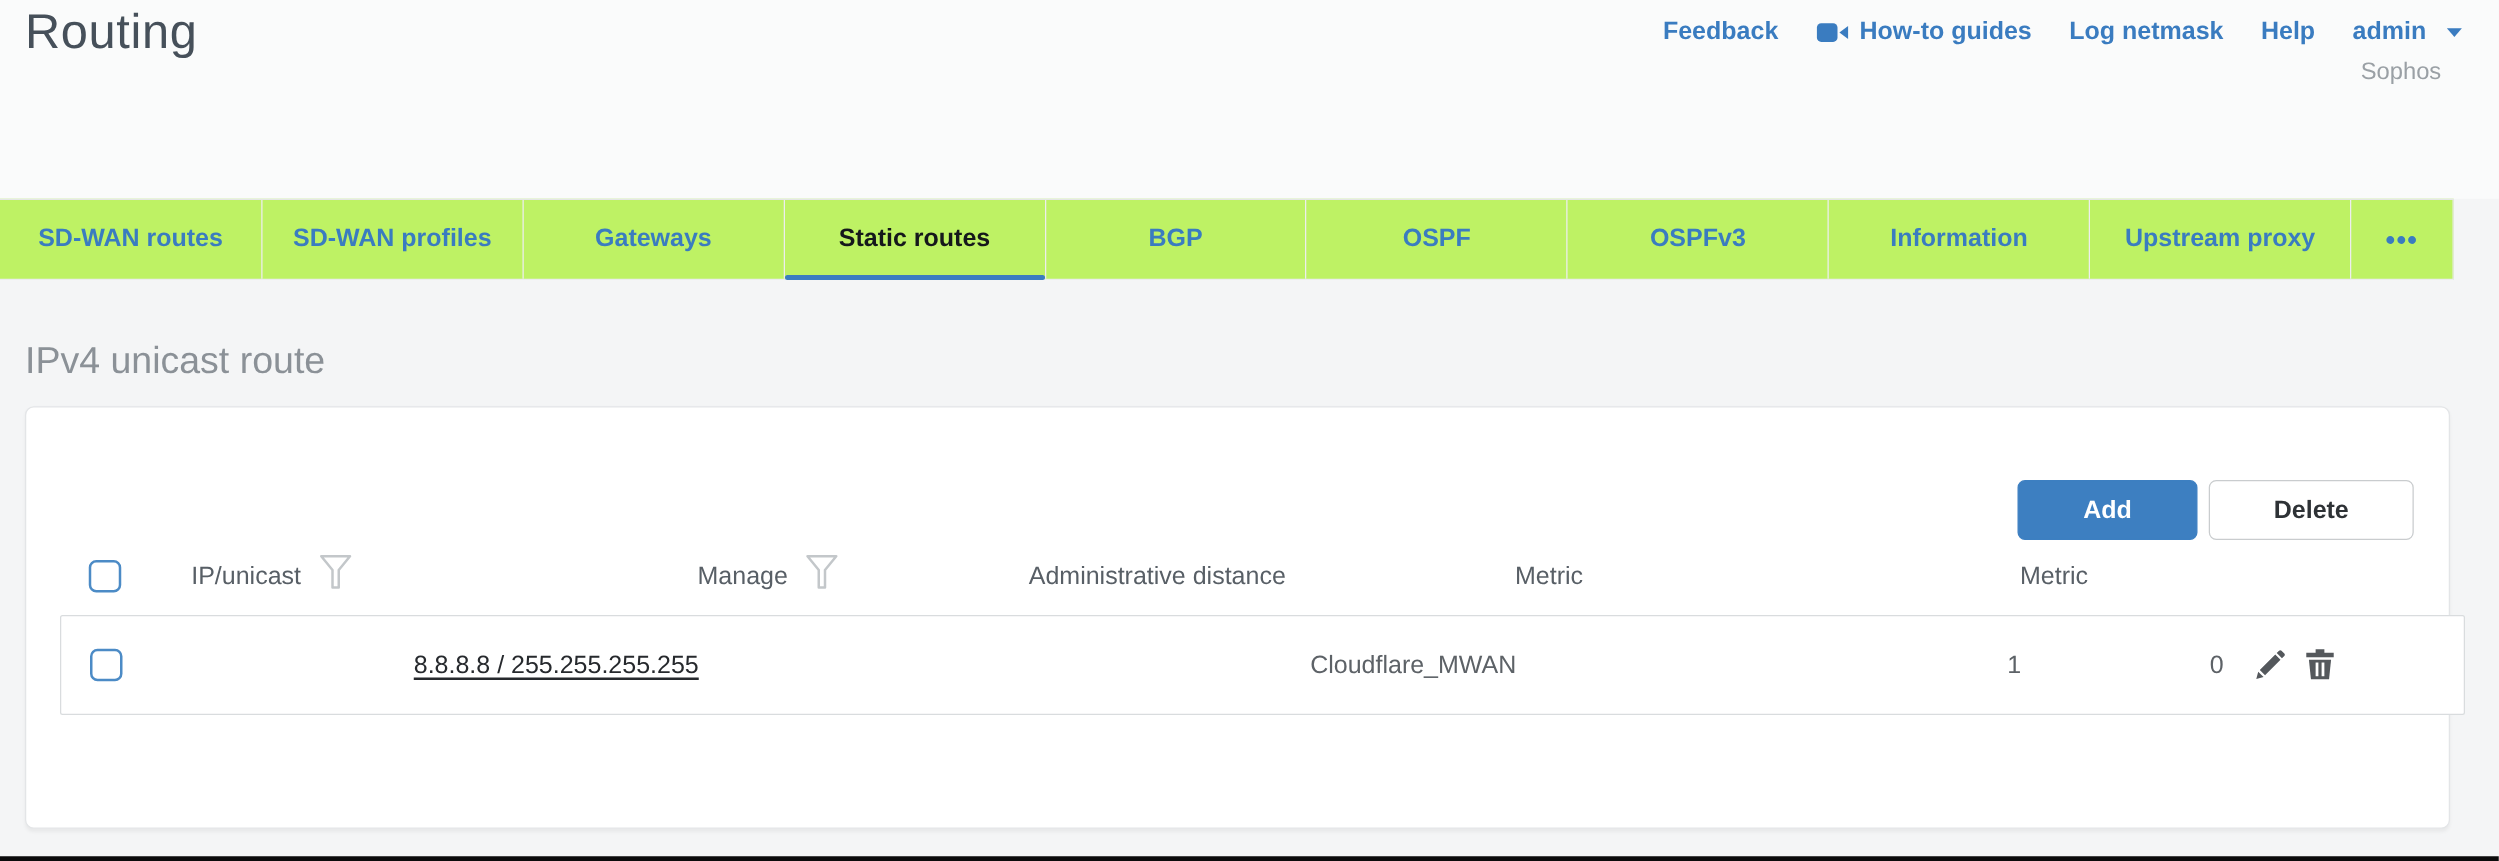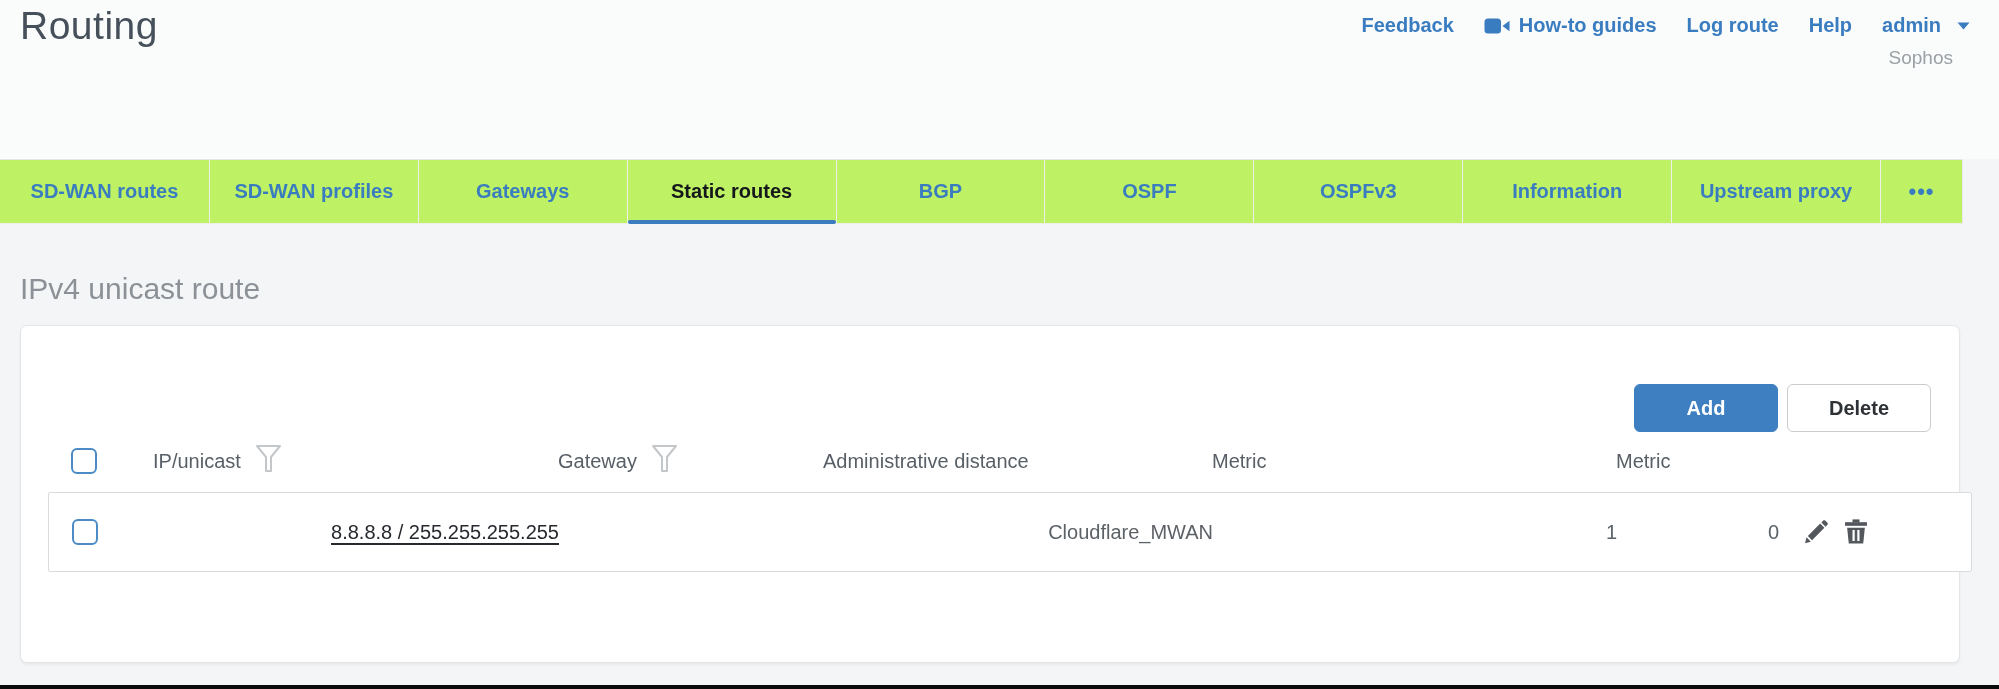--- a/index.html
+++ b/index.html
@@ -67,21 +67,21 @@
     background:#ffffff; border:1px solid #e3e5e7; border-radius:7px;
     box-shadow:0 2px 3px rgba(0,0,0,0.05);
   }
   .toolbar { position:absolute; top:58px; right:28px; display:flex; gap:9px; }
   .btn {
     height:48px; border-radius:6px; font-size:20px; font-weight:600;
     display:flex; align-items:center; justify-content:center; cursor:pointer;
     font-family:inherit;
   }
   .btn-primary { width:144px; background:#3d7fc1; border:1px solid #3d7fc1; color:#ffffff; }
-  .btn-secondary { width:144px; background:#ffffff; border:1px solid #c9ccce; color:#2e3236; }
+  .btn-secondary { width:164px; background:#ffffff; border:1px solid #c9ccce; color:#2e3236; }
 
   .grid-cols {
     display:grid;
     grid-template-columns:105px 405px 265px 389px 404px 162px 155px;
     align-items:center;
   }
   .thead {
     position:absolute; top:112px; left:27px; width:1885px; height:46px;
     font-size:20px; color:#585f66;
   }
@@ -118,21 +118,21 @@
       <span class="link">
         <span class="icon" style="display:flex;">
           <svg width="26" height="22" viewBox="0 0 26 22">
               <rect x="0.5" y="3.5" width="16.5" height="15" rx="3.5" fill="#3a7cc0"></rect>
               <path d="M18.5 11 L25.5 5.8 V16.2 L18.5 11 Z" fill="#3a7cc0"></path>
             </svg>
         </span>
         <span>How-to guides</span>
       </span>
       <span class="link">
-        <span>Log route</span>
+        <span>Log netmask</span>
       </span>
       <span class="link">
         <span>Help</span>
       </span>
       <span class="link">
         <span>admin</span>
         <span class="caret-down" style="display:flex;">
           <svg width="13" height="8" viewBox="0 0 13 8">
               <path d="M0.5 0.5 h12 l-6 7 z" fill="#3a7cc0"></path>
             </svg>
@@ -171,21 +171,21 @@
         </div>
         <div class="col">
           <span>IP/unicast</span>
           <span class="filter-icon">
             <svg width="27" height="30" viewBox="0 0 27 30">
                 <path d="M2 2 h23 l-9 11 v14 h-5 v-14 z" fill="none" stroke="#c3c7ca" stroke-width="2" stroke-linejoin="round"></path>
               </svg>
           </span>
         </div>
         <div class="col">
-          <span>Gateway</span>
+          <span>Manage</span>
           <span class="filter-icon">
             <svg width="27" height="30" viewBox="0 0 27 30">
                 <path d="M2 2 h23 l-9 11 v14 h-5 v-14 z" fill="none" stroke="#c3c7ca" stroke-width="2" stroke-linejoin="round"></path>
               </svg>
           </span>
         </div>
         <div class="col">
           <span>Administrative distance</span>
         </div>
         <div class="col">

